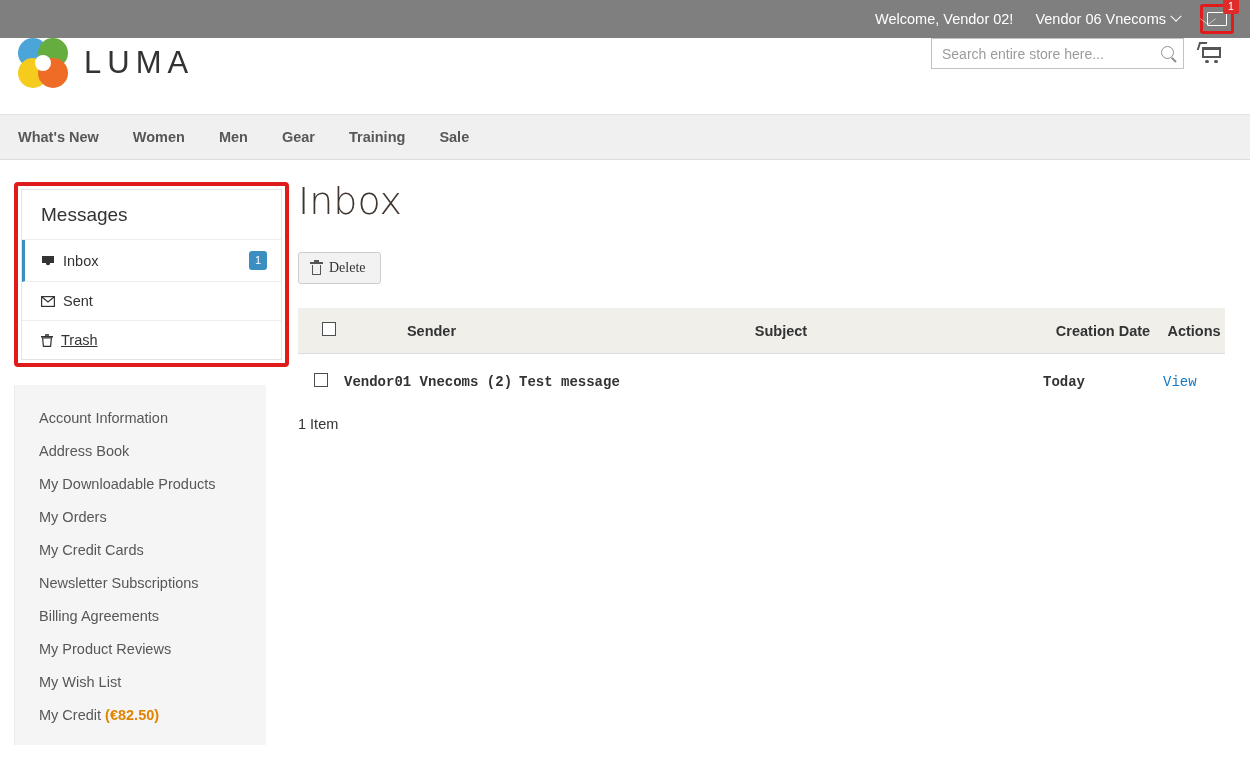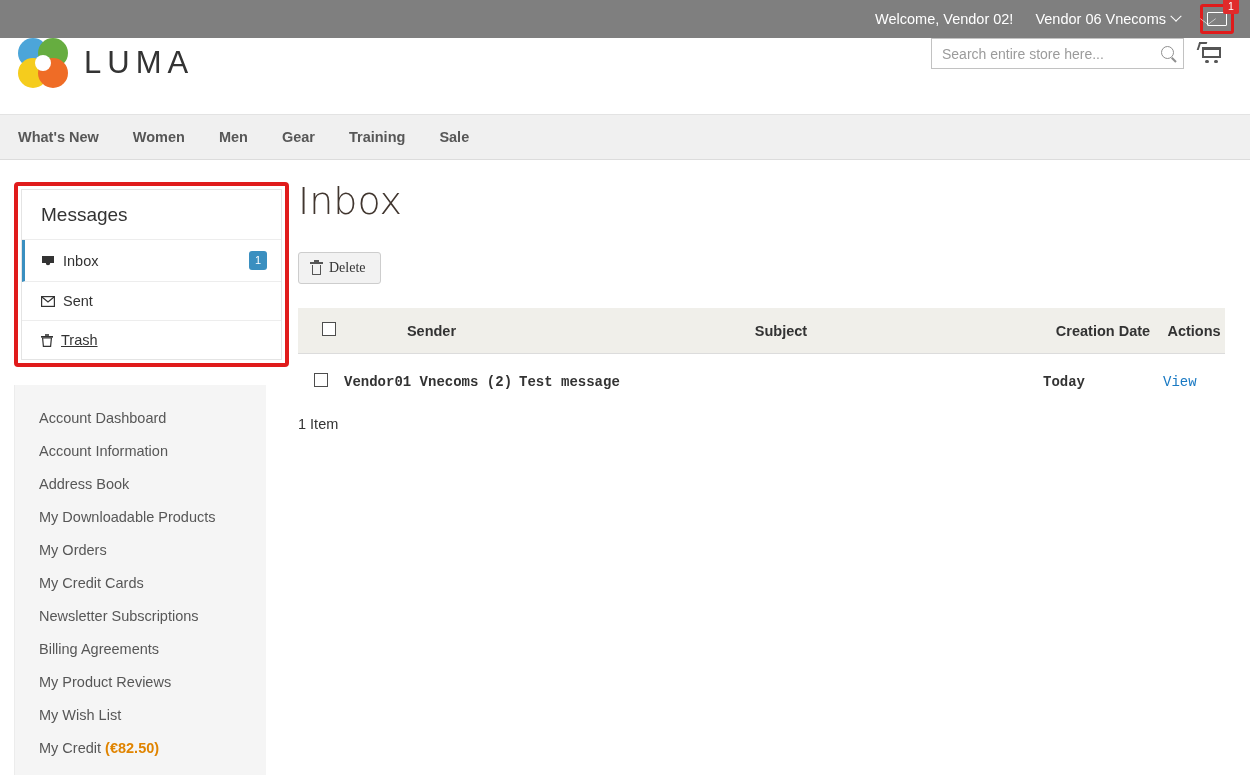--- a/index.html
+++ b/index.html
@@ -414,21 +414,20 @@
               <rect x="4" y="0.2" width="4" height="1.6" fill="#333"></rect>
               <path d="M1.6 4h8.8l-.8 8.4H2.4L1.6 4z" fill="none" stroke="#333" stroke-width="1.2"></path>
             </svg>
           </span>
           <span>Trash</span>
         </div>
       </div>
     </div>
 
     <div class="acct-nav">
-      <div class="acct-item">Account Dashboard</div>
       <div class="acct-item">Account Information</div>
       <div class="acct-item">Address Book</div>
       <div class="acct-item">My Downloadable Products</div>
       <div class="acct-item">My Orders</div>
       <div class="acct-item">My Credit Cards</div>
       <div class="acct-item">Newsletter Subscriptions</div>
       <div class="acct-item">Billing Agreements</div>
       <div class="acct-item">My Product Reviews</div>
       <div class="acct-item">My Wish List</div>
       <div class="acct-item"><span>My Credit </span><span class="credit">(€82.50)</span></div>

